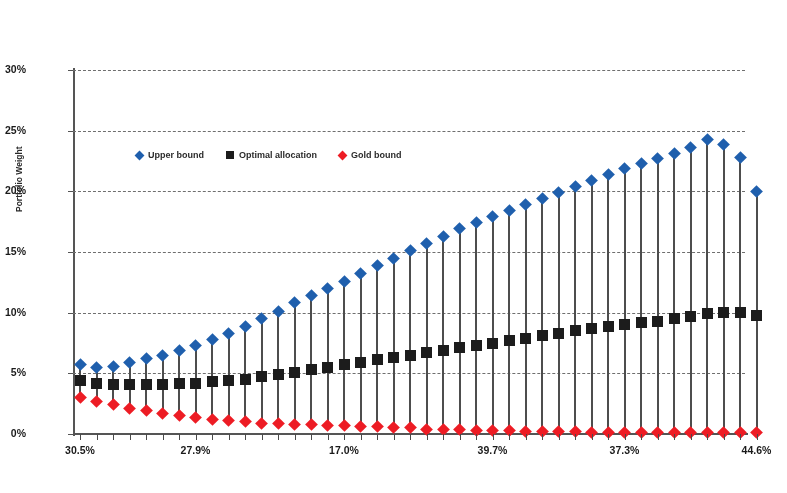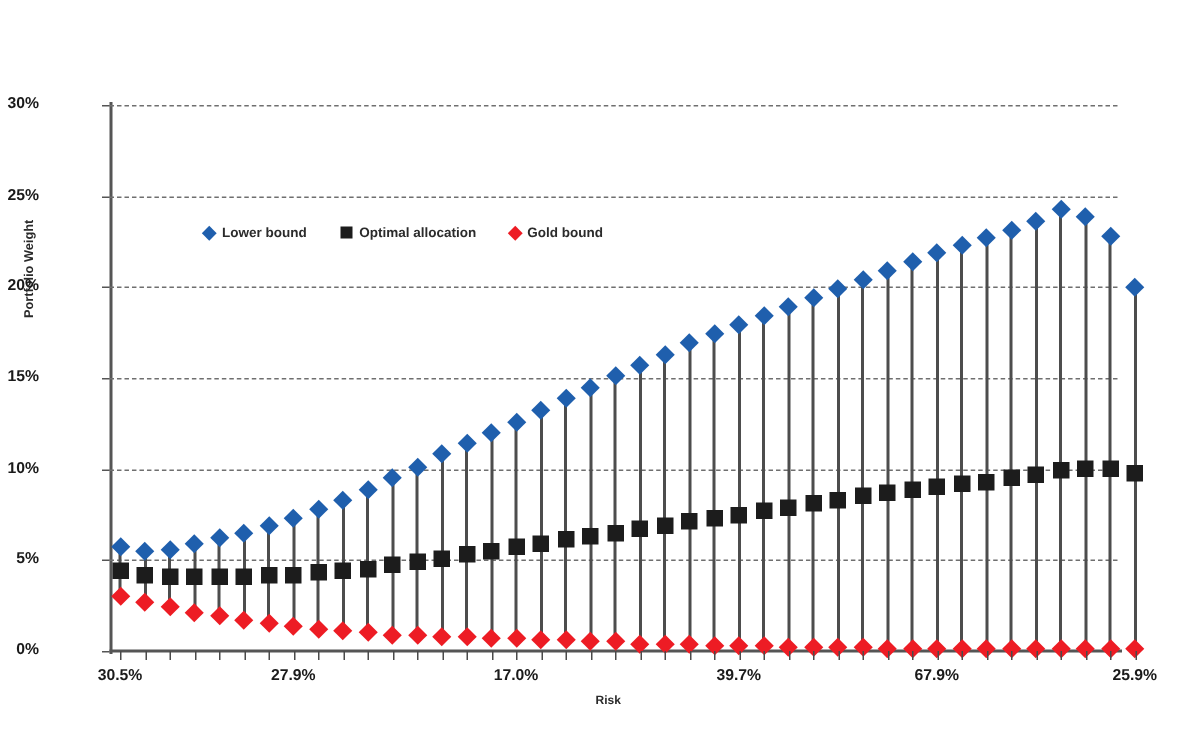--- a/index.html
+++ b/index.html
@@ -189,21 +189,20 @@
 
 <div id="page">
 
   <div id="chart-title">
   </div>
 
   <div id="y-axis-line"></div>
   <div id="x-axis-line"></div>
 
   <div id="y-axis-title">Portfolio Weight</div>
-  <div id="x-axis-title">Risk</div>
 
   <div id="plot-frame">
     <div id="gridlines">
         <div class="gridline" style="top: 303.333px;"></div>
         <div class="gridline" style="top: 242.667px;"></div>
         <div class="gridline" style="top: 182px;"></div>
         <div class="gridline" style="top: 121.333px;"></div>
         <div class="gridline" style="top: 60.6667px;"></div>
         <div class="gridline" style="top: 0px;"></div>
       </div>
@@ -435,28 +434,28 @@
       <div class="xtick-mark" style="left: 674px;"></div>
       <div class="xtick-mark" style="left: 690.5px;"></div>
       <div class="xtick-mark" style="left: 707px;"></div>
       <div class="xtick-mark" style="left: 723.5px;"></div>
       <div class="xtick-mark" style="left: 740px;"></div>
       <div class="xtick-mark" style="left: 756.5px;"></div>
       <div class="xtick-label" style="left: 80px;">30.5%</div>
       <div class="xtick-label" style="left: 195.5px;">27.9%</div>
       <div class="xtick-label" style="left: 344px;">17.0%</div>
       <div class="xtick-label" style="left: 492.5px;">39.7%</div>
-      <div class="xtick-label" style="left: 624.5px;">67.9%</div>
-      <div class="xtick-label" style="left: 756.5px;">25.9%</div>
+      <div class="xtick-label" style="left: 624.5px;">37.3%</div>
+      <div class="xtick-label" style="left: 756.5px;">44.6%</div>
     </div>
 
   <div id="legend">
       <div class="legend-item">
         <span class="legend-swatch-diamond" style="background: rgb(31, 95, 173);"></span>
-        <span>Lower bound</span>
+        <span>Upper bound</span>
       </div>
       <div class="legend-item">
         <span class="legend-swatch-square" style="background: rgb(28, 28, 28);"></span>
         <span>Optimal allocation</span>
       </div>
       <div class="legend-item">
         <span class="legend-swatch-diamond" style="background: rgb(237, 28, 36);"></span>
         <span>Gold bound</span>
       </div>
     </div>

